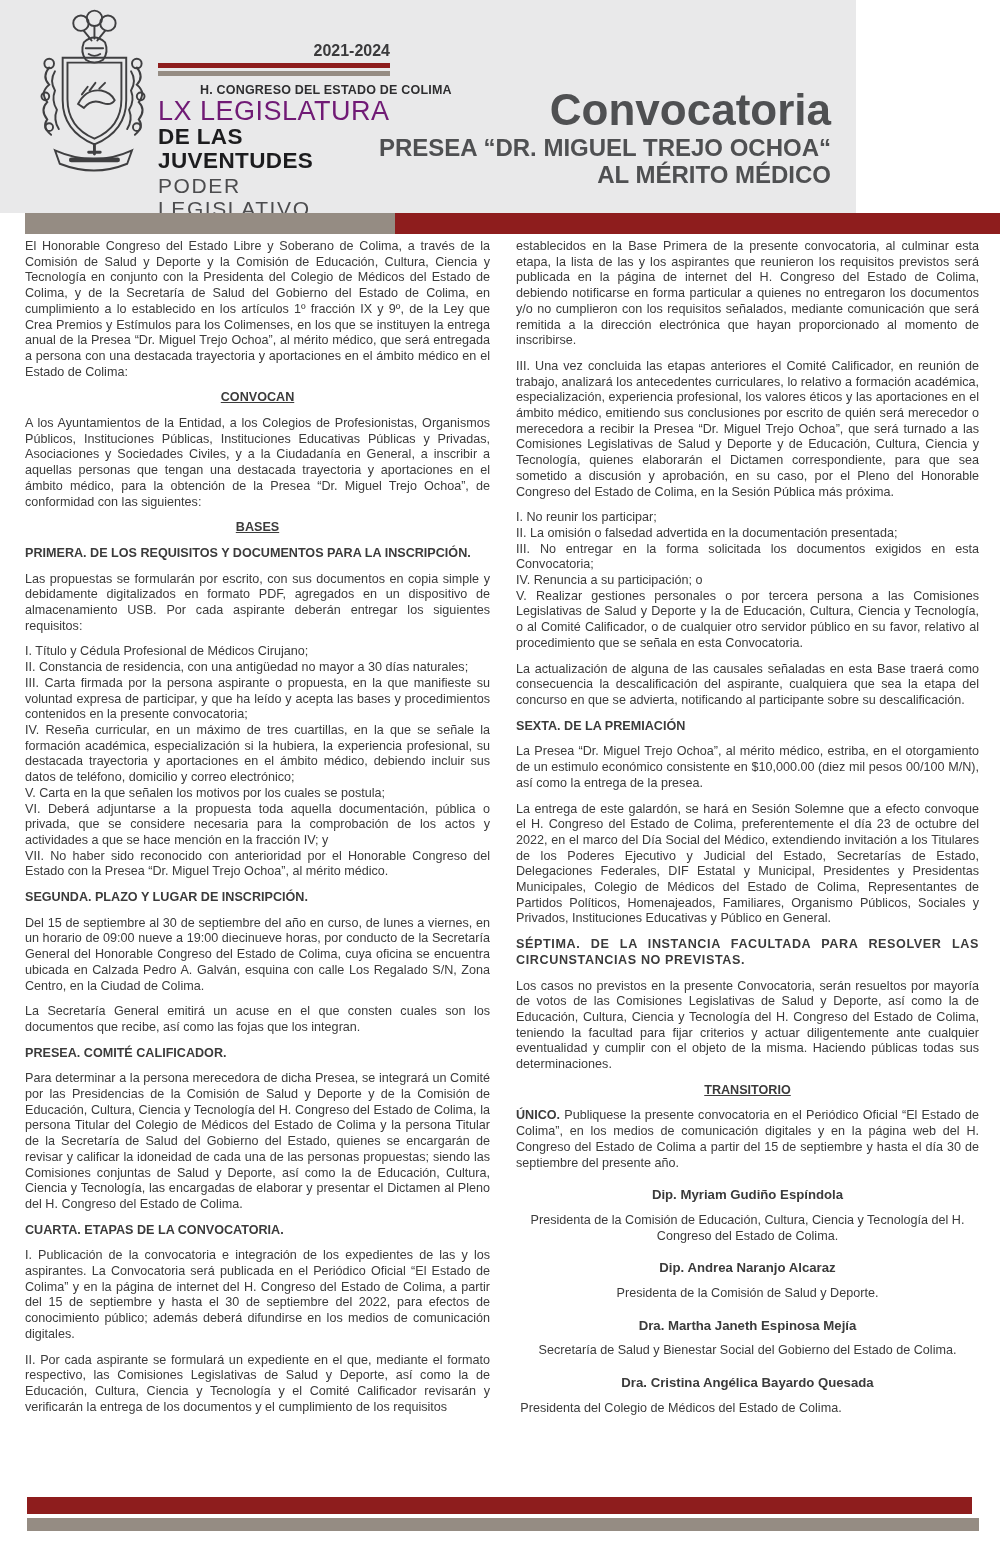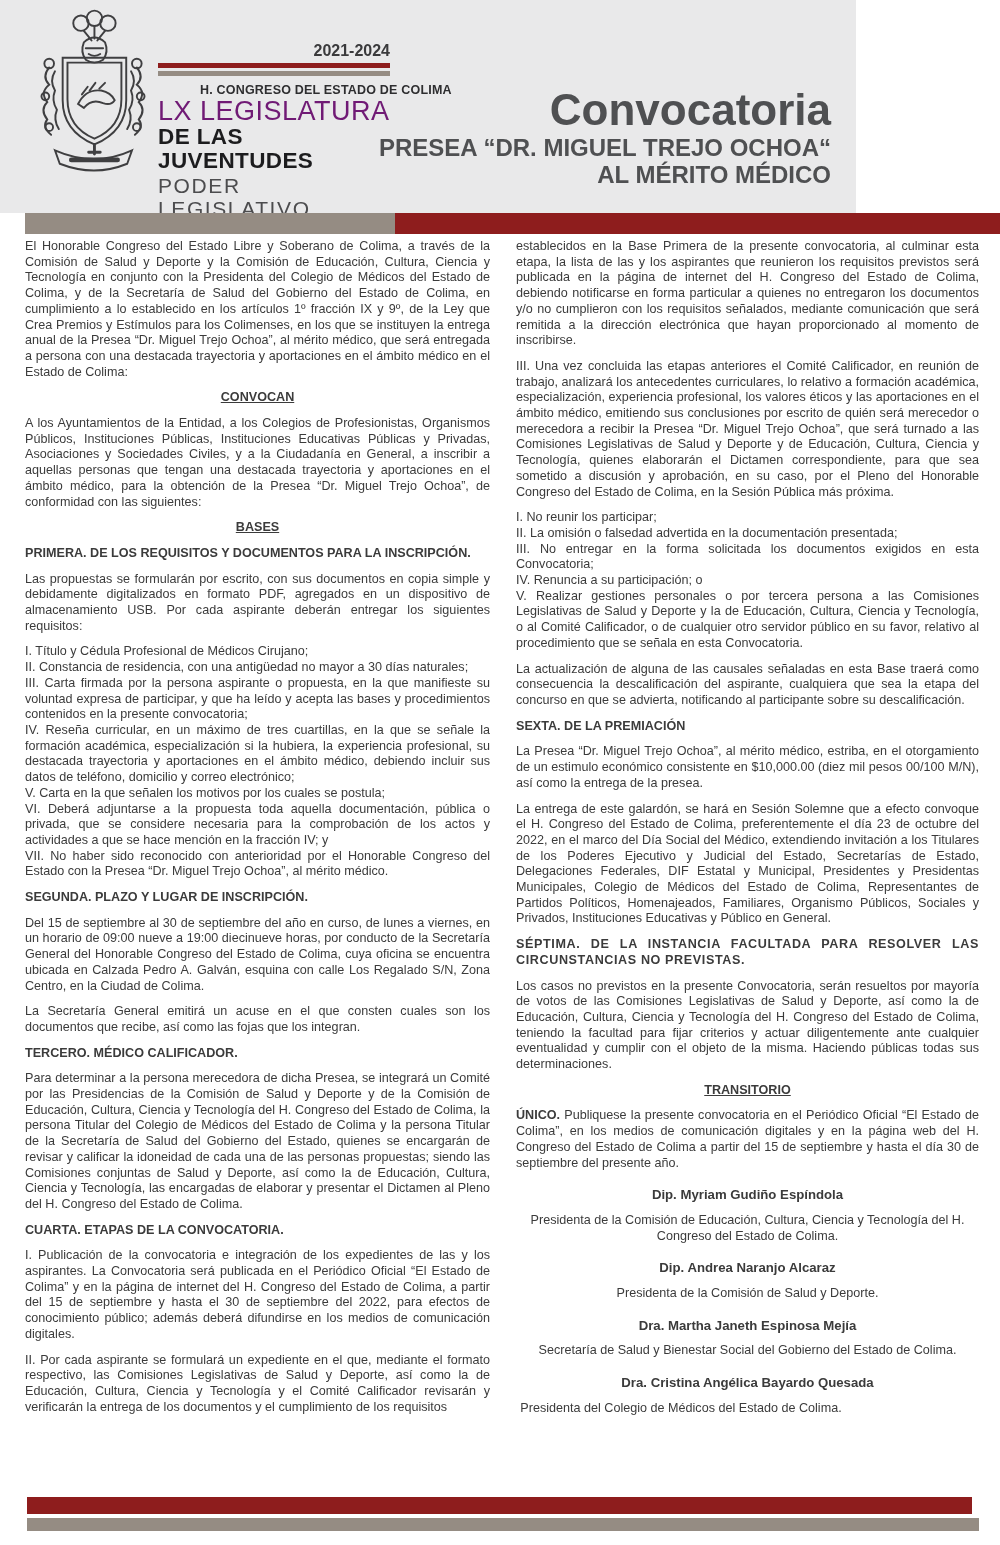--- a/index.html
+++ b/index.html
@@ -128,21 +128,21 @@
       <p>II. Constancia de residencia, con una antigüedad no mayor a 30 días naturales;</p>
       <p>III. Carta firmada por la persona aspirante o propuesta, en la que manifieste su voluntad expresa de participar, y que ha leído y acepta las bases y procedimientos contenidos en la presente convocatoria;</p>
       <p>IV. Reseña curricular, en un máximo de tres cuartillas, en la que se señale la formación académica, especialización si la hubiera, la experiencia profesional, su destacada trayectoria y aportaciones en el ámbito médico, debiendo incluir sus datos de teléfono, domicilio y correo electrónico;</p>
       <p>V. Carta en la que señalen los motivos por los cuales se postula;</p>
       <p>VI. Deberá adjuntarse a la propuesta toda aquella documentación, pública o privada, que se considere necesaria para la comprobación de los actos y actividades a que se hace mención en la fracción IV; y</p>
       <p>VII. No haber sido reconocido con anterioridad por el Honorable Congreso del Estado con la Presea “Dr. Miguel Trejo Ochoa”, al mérito médico.</p>
     </div>
     <p class="heading">SEGUNDA. PLAZO Y LUGAR DE INSCRIPCIÓN.</p>
     <p>Del 15 de septiembre al 30 de septiembre del año en curso, de lunes a viernes, en un horario de 09:00 nueve a 19:00 diecinueve horas, por conducto de la Secretaría General del Honorable Congreso del Estado de Colima, cuya oficina se encuentra ubicada en Calzada Pedro A. Galván, esquina con calle Los Regalado S/N, Zona Centro, en la Ciudad de Colima.</p>
     <p>La Secretaría General emitirá un acuse en el que consten cuales son los documentos que recibe, así como las fojas que los integran.</p>
-    <p class="heading">TERCERO. MÉDICO CALIFICADOR.</p>
+    <p class="heading">PRESEA. COMITÉ CALIFICADOR.</p>
     <p>Para determinar a la persona merecedora de dicha Presea, se integrará un Comité por las Presidencias de la Comisión de Salud y Deporte y de la Comisión de Educación, Cultura, Ciencia y Tecnología del H. Congreso del Estado de Colima, la persona Titular del Colegio de Médicos del Estado de Colima y la persona Titular de la Secretaría de Salud del Gobierno del Estado, quienes se encargarán de revisar y calificar la idoneidad de cada una de las personas propuestas; siendo las Comisiones conjuntas de Salud y Deporte, así como la de Educación, Cultura, Ciencia y Tecnología, las encargadas de elaborar y presentar el Dictamen al Pleno del H. Congreso del Estado de Colima.</p>
     <p class="heading">CUARTA. ETAPAS DE LA CONVOCATORIA.</p>
     <p>I. Publicación de la convocatoria e integración de los expedientes de las y los aspirantes. La Convocatoria será publicada en el Periódico Oficial “El Estado de Colima” y en la página de internet del H. Congreso del Estado de Colima, a partir del 15 de septiembre y hasta el 30 de septiembre del 2022, para efectos de conocimiento público; además deberá difundirse en los medios de comunicación digitales.</p>
     <p>II. Por cada aspirante se formulará un expediente en el que, mediante el formato respectivo, las Comisiones Legislativas de Salud y Deporte, así como la de Educación, Cultura, Ciencia y Tecnología y el Comité Calificador revisarán y verificarán la entrega de los documentos y el cumplimiento de los requisitos</p>
   </div>
 
   <div class="col col-right">
     <p>establecidos en la Base Primera de la presente convocatoria, al culminar esta etapa, la lista de las y los aspirantes que reunieron los requisitos previstos será publicada en la página de internet del H. Congreso del Estado de Colima, debiendo notificarse en forma particular a quienes no entregaron los documentos y/o no cumplieron con los requisitos señalados, mediante comunicación que será remitida a la dirección electrónica que hayan proporcionado al momento de inscribirse.</p>
     <p>III. Una vez concluida las etapas anteriores el Comité Calificador, en reunión de trabajo, analizará los antecedentes curriculares, lo relativo a formación académica, especialización, experiencia profesional, los valores éticos y las aportaciones en el ámbito médico, emitiendo sus conclusiones por escrito de quién será merecedor o merecedora a recibir la Presea “Dr. Miguel Trejo Ochoa”, que será turnado a las Comisiones Legislativas de Salud y Deporte y de Educación, Cultura, Ciencia y Tecnología, quienes elaborarán el Dictamen correspondiente, para que sea sometido a discusión y aprobación, en su caso, por el Pleno del Honorable Congreso del Estado de Colima, en la Sesión Pública más próxima.</p>
     <div class="items">

